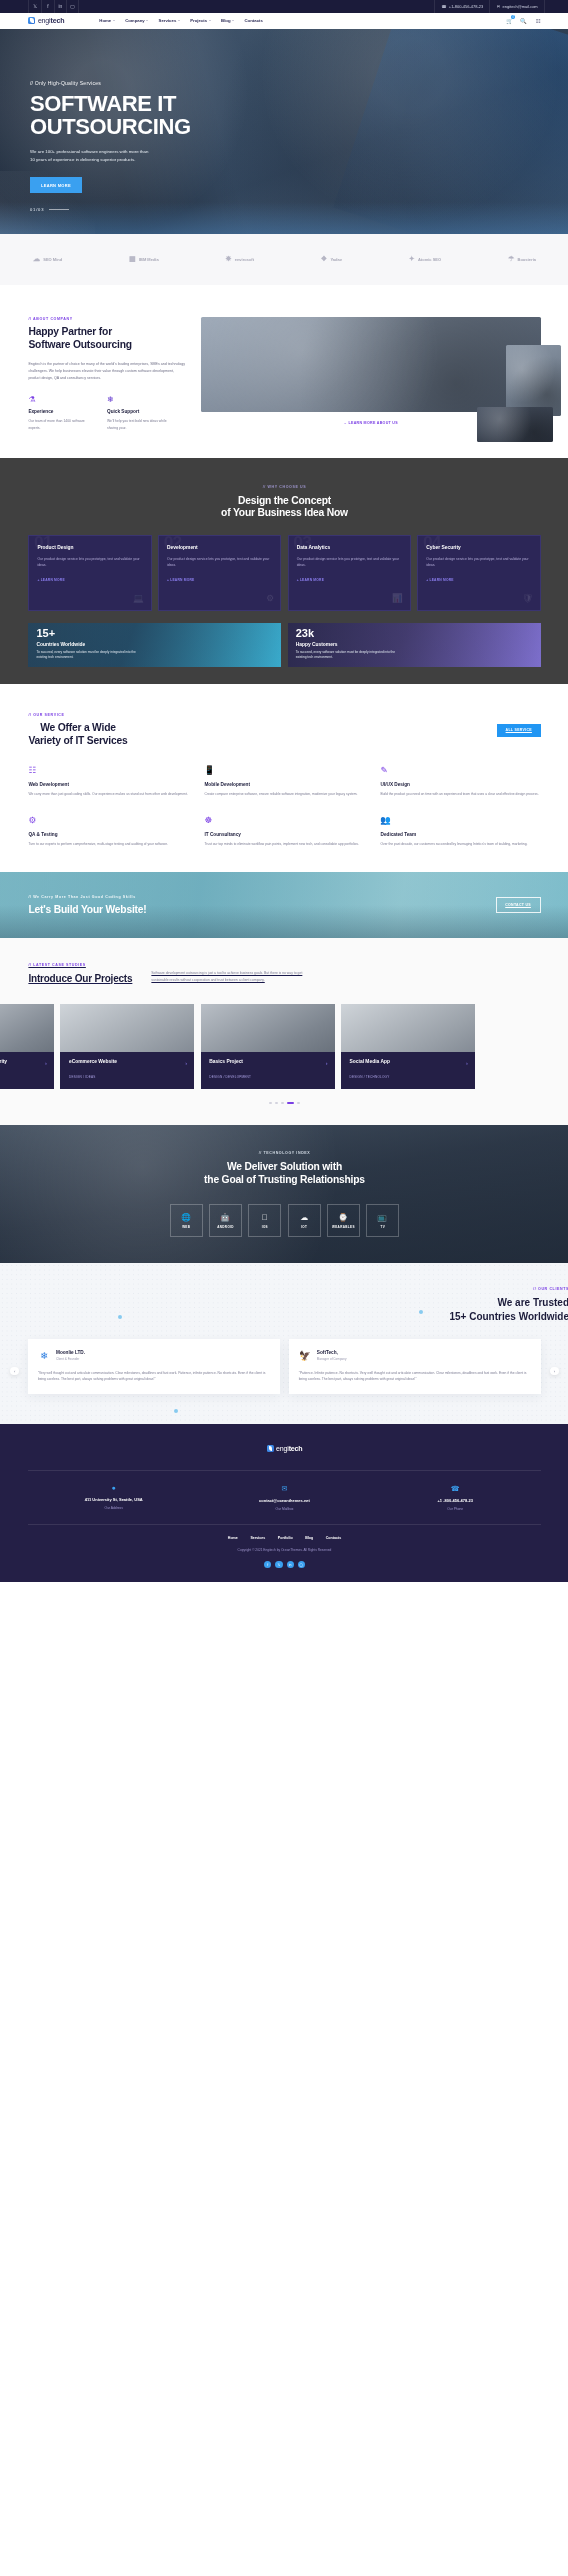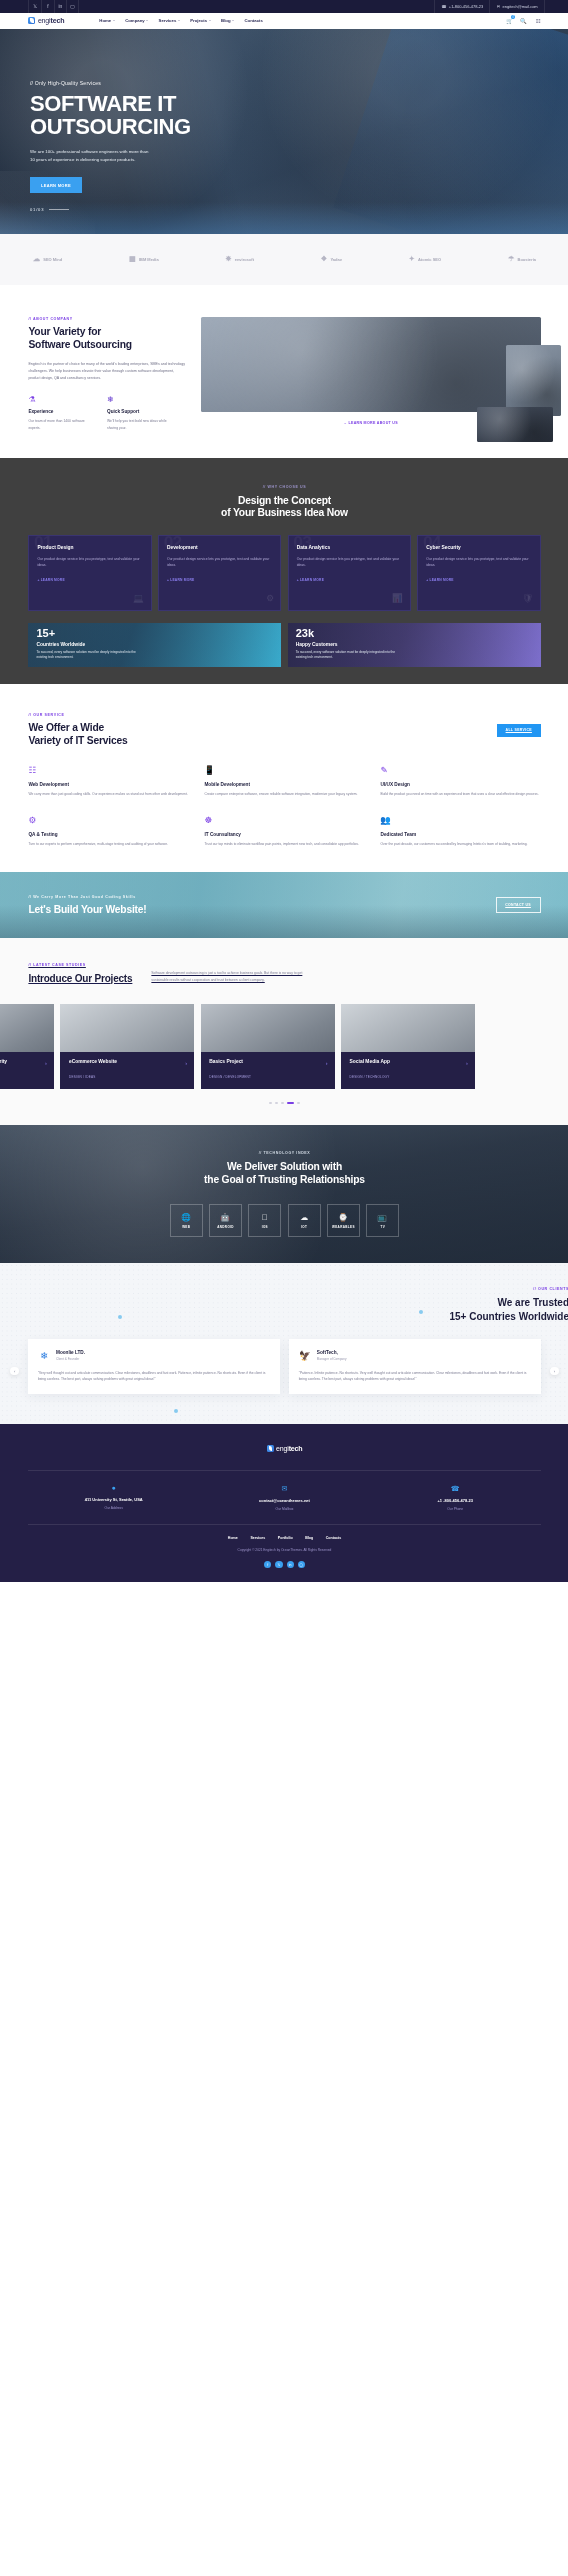--- a/index.html
+++ b/index.html
@@ -174,21 +174,21 @@
   .stat.s2 { background: linear-gradient(110deg,#4a3f78 0%,#5d4f93 45%,#8f7ee8 100%); }
   .stat:before { content:""; position:absolute; inset:0; background:linear-gradient(to right, rgba(20,25,45,.55), rgba(20,25,45,.15)); }
   .stat-inner { position:relative; }
   .stat .n { color:#fff; font-size:11px; font-weight:700; line-height:1; margin-bottom:3.2px; }
   .stat .l { color:#fff; font-size:4.9px; font-weight:700; margin-bottom:2.4px; }
   .stat .d { color:#dfe6ee; font-size:3.2px; line-height:1.6; max-width:103px; }
 
   
   .services { padding:28.4px 28.4px 24px; background:#fff; }
   .sv-head { display:flex; align-items:flex-start; }
-  .sv-head .h2 { max-width:142px; }
+  .sv-head .h2 { max-width:142px;text-align:center; }
   .btn-blue {
     margin-left:auto; background:#2196f3; color:#fff; font-size:3.5px; font-weight:700;
     letter-spacing:0.3px; padding:4.7px 8.7px; align-self:center;
   }
   .sv-grid { display:grid; grid-template-columns:repeat(3,1fr); gap:17.4px 16px; margin-top:17.4px; }
   .sv-item .sv-ic { font-size:8.7px; color:#7a3fe4; margin-bottom:6.3px; }
   .sv-item h4 { font-size:4.7px; font-weight:700; margin-bottom:4.7px; color:#1b1b3a; }
   .sv-item p { font-size:3.3px; line-height:2.0; color:#7b7b92; }
 
   
@@ -400,21 +400,21 @@
     <div class="client">
         <span class="cl-ic">☂</span>
         <span>Boosteria</span>
       </div>
   </div>
 
   <div class="about">
     <div class="about-left">
       <div class="kicker">// ABOUT COMPANY</div>
       <div class="h2">
-        <div>Your Variety for</div>
+        <div>Happy Partner for</div>
         <div>Software Outsourcing</div>
       </div>
       <p class="about-p">Engitech is the partner of choice for many of the world's leading enterprises, SMEs and technology challengers. We help businesses elevate their value through custom software development, product design, QA and consultancy services.</p>
       <div class="feat-row">
         <div class="feat">
           <div class="feat-ic">⚗</div>
           <h4>Experience</h4>
           <p>Our team of more than 1400 software experts.</p>
         </div>
         <div class="feat">

